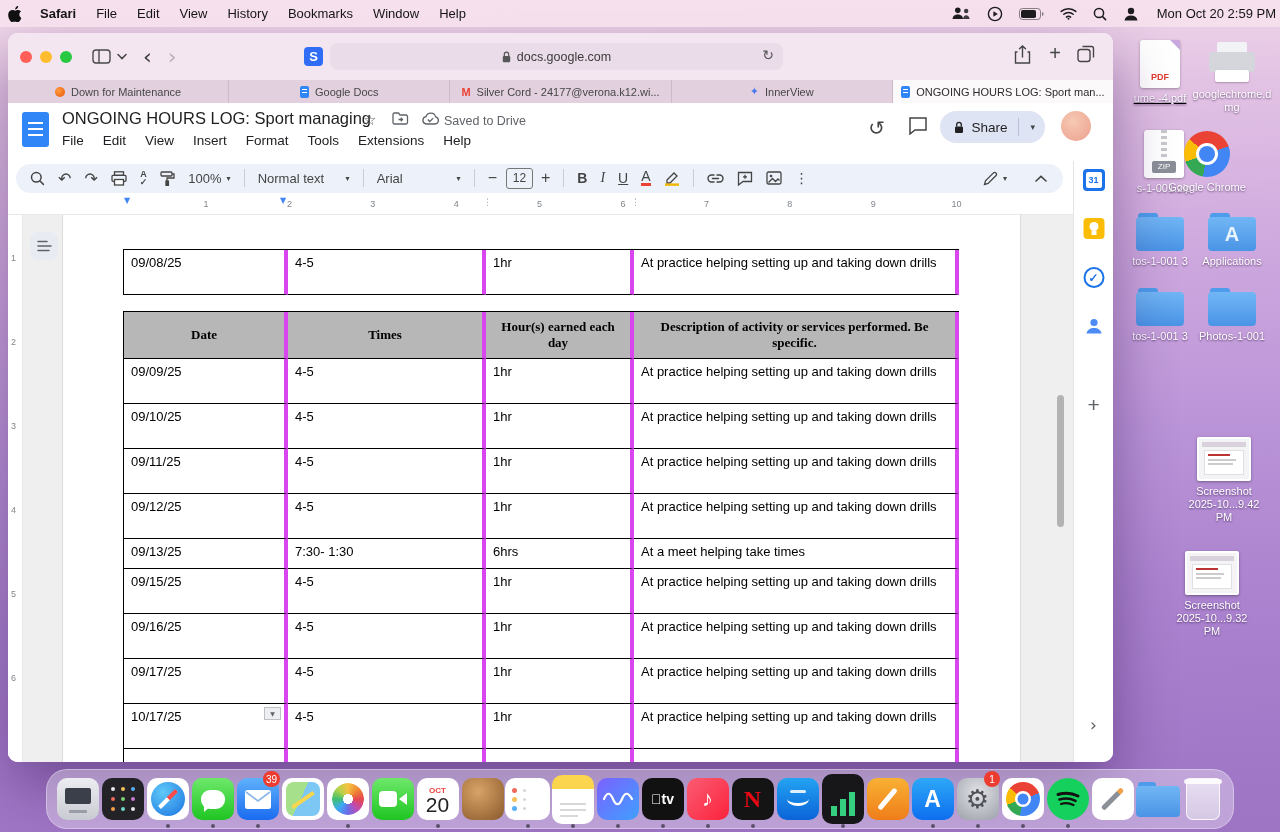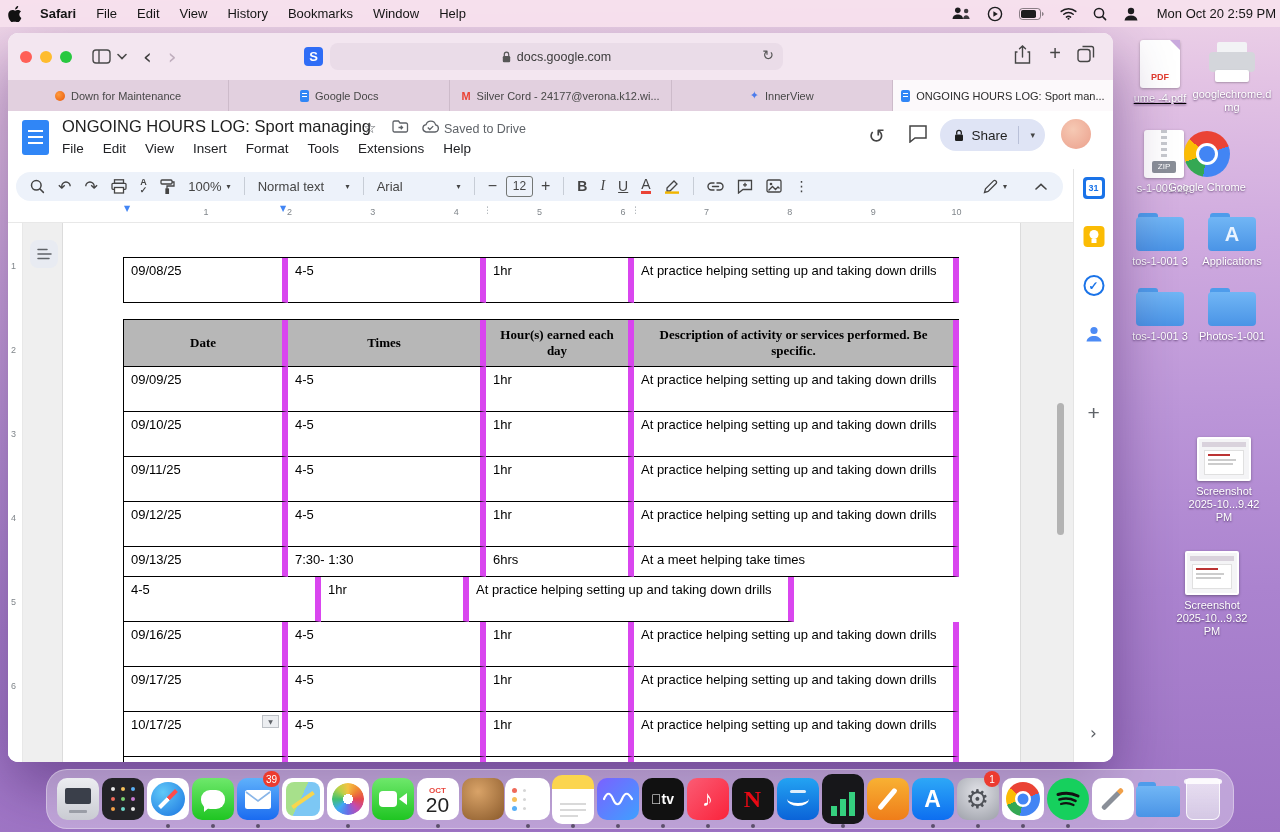--- a/index.html
+++ b/index.html
@@ -18,21 +18,21 @@
   .tl{width:12px;height:12px;border-radius:50%;margin-left:8px}
   .tl.r{background:#ff5f57;margin-left:12px}.tl.y{background:#febc2e}.tl.g{background:#28c840}
   .navic{margin-left:14px;color:#4a4a4a;display:flex;align-items:center}
   .arrow{font-size:22px;line-height:1;color:#3c3c3c;margin-left:16px;font-family:"DejaVu Sans",sans-serif}
   .arrow.dis{color:#bfaebd}
   #sicon{width:19px;height:19px;border-radius:4px;background:#2f6df6;color:#fff;font-weight:bold;font-size:13px;display:flex;align-items:center;justify-content:center;position:absolute;left:296px;top:14px}
   #addrbar{position:absolute;left:322px;top:10px;width:453px;height:27px;border-radius:8px;background:#eadce8;display:flex;align-items:center;justify-content:center;gap:6px;font-size:12.5px;color:#3b3b3b}
   #reload{position:absolute;right:9px;top:4px;font-size:14px;color:#565656}
   .tbr-ic{position:absolute;top:12px;color:#454545}
   
-  #tabbar{height:31px;background:#e7d6e4;display:flex}
+  #tabbar{height:23px;background:#e7d6e4;display:flex}
   .tab{flex:1;display:flex;align-items:center;justify-content:center;gap:6px;font-size:11px;color:#474747;background:#e2d0df;border-right:1px solid #cebcc b;border-right:1px solid #cdbbca;overflow:hidden;white-space:nowrap}
   .tab:last-child{border-right:none}
   .tab.active{background:#fcf9fb;color:#2c2c2c}
   .fav-dot{width:10px;height:10px;border-radius:50%;background:radial-gradient(circle at 35% 35%,#ff9a3d,#e8590c);flex:0 0 auto}
   .fav-doc{width:9px;height:12px;border-radius:2px;background:#3086f6;position:relative;flex:0 0 auto}
   .fav-doc i{position:absolute;left:2px;right:2px;top:3px;height:6px;background:repeating-linear-gradient(#fff 0 1px,transparent 1px 3px)}
   .fav-gm{font-size:11px;font-weight:bold;color:#ea4335;flex:0 0 auto}
   .fav-iv{font-size:11px;color:#4b7bec;flex:0 0 auto}
   
   #dheader{height:58px;background:#fff;position:relative}
@@ -65,21 +65,21 @@
   #vruler{position:absolute;left:0;top:0;bottom:0;width:14px;background:#fff;border-right:1px solid #e8e8e8}
   .vnum{position:absolute;left:3px;font-size:9px;color:#80868b}
   #outlinebtn{position:absolute;left:22px;top:17px;width:28px;height:28px;border-radius:8px;background:#e8ebf2;display:flex;align-items:center;justify-content:center}
   #page{position:absolute;left:55px;top:0;width:957px;height:602px;background:#fff;box-shadow:0 0 0 1px #dcdcdc;overflow:hidden}
   #scrollthumb{position:absolute;left:1049px;top:180px;width:7px;height:132px;border-radius:4px;background:#b3b3b3}
   
   .dtable{position:absolute;left:60px;width:836px;background:#fff}
   .trow{display:flex;min-height:45px}
   .trow.short{min-height:30px}
   .trow.thead{min-height:47px}
-  .tcell{box-sizing:border-box;border-right:6px solid #d946ef;border-bottom:1px solid #000;padding:5px 7px;font-size:13px;line-height:16px;color:#000;position:relative}
+  .tcell{box-sizing:border-box;border-right:4px solid #d946ef;border-bottom:1px solid #000;padding:5px 7px;font-size:13px;line-height:16px;color:#000;position:relative}
   .trow .tcell:first-child{border-left:1px solid #000}
   .dtable{border-top:1px solid #000}
   .c0{width:165px}.c1{width:198px}.c2{width:148px}.c3{width:325px}
   .thead .tcell{background:#b7b7b7;font-family:"Liberation Serif",serif;font-weight:bold;display:flex;align-items:center;justify-content:center;text-align:center}
   .chip{position:absolute;right:3px;top:3px;width:15px;height:11px;background:#eceef1;border:1px solid #bdc1c6;font-size:6px;color:#5f6368;display:flex;align-items:center;justify-content:center;font-family:"DejaVu Sans",sans-serif}
   
   #sidepanel{width:39px;background:#fff;border-left:1px solid #e4e4e4;position:relative}
   .sp-ic{position:absolute;left:50%;transform:translateX(-50%)}
   #sp-cal{top:8px;width:22px;height:22px;background:#1a73e8;border-radius:4px;display:flex;align-items:center;justify-content:center}
   #sp-cal b{width:16px;height:16px;background:#fff;border-radius:2px;font-size:9px;color:#1a73e8;display:flex;align-items:center;justify-content:center;font-weight:bold}
@@ -525,20 +525,21 @@
                   <div class="tcell c2">1hr</div>
                   <div class="tcell c3">At practice helping setting up and taking down drills</div>
                 </div>
                 <div class="trow short">
                   <div class="tcell c0">09/13/25</div>
                   <div class="tcell c1">7:30- 1:30</div>
                   <div class="tcell c2">6hrs</div>
                   <div class="tcell c3">At a meet helping take times</div>
                 </div>
                 <div class="trow">
+                  <div class="tcell c0">09/15/25</div>
                   <div class="tcell c1">4-5</div>
                   <div class="tcell c2">1hr</div>
                   <div class="tcell c3">At practice helping setting up and taking down drills</div>
                 </div>
                 <div class="trow">
                   <div class="tcell c0">09/16/25</div>
                   <div class="tcell c1">4-5</div>
                   <div class="tcell c2">1hr</div>
                   <div class="tcell c3">At practice helping setting up and taking down drills</div>
                 </div>

